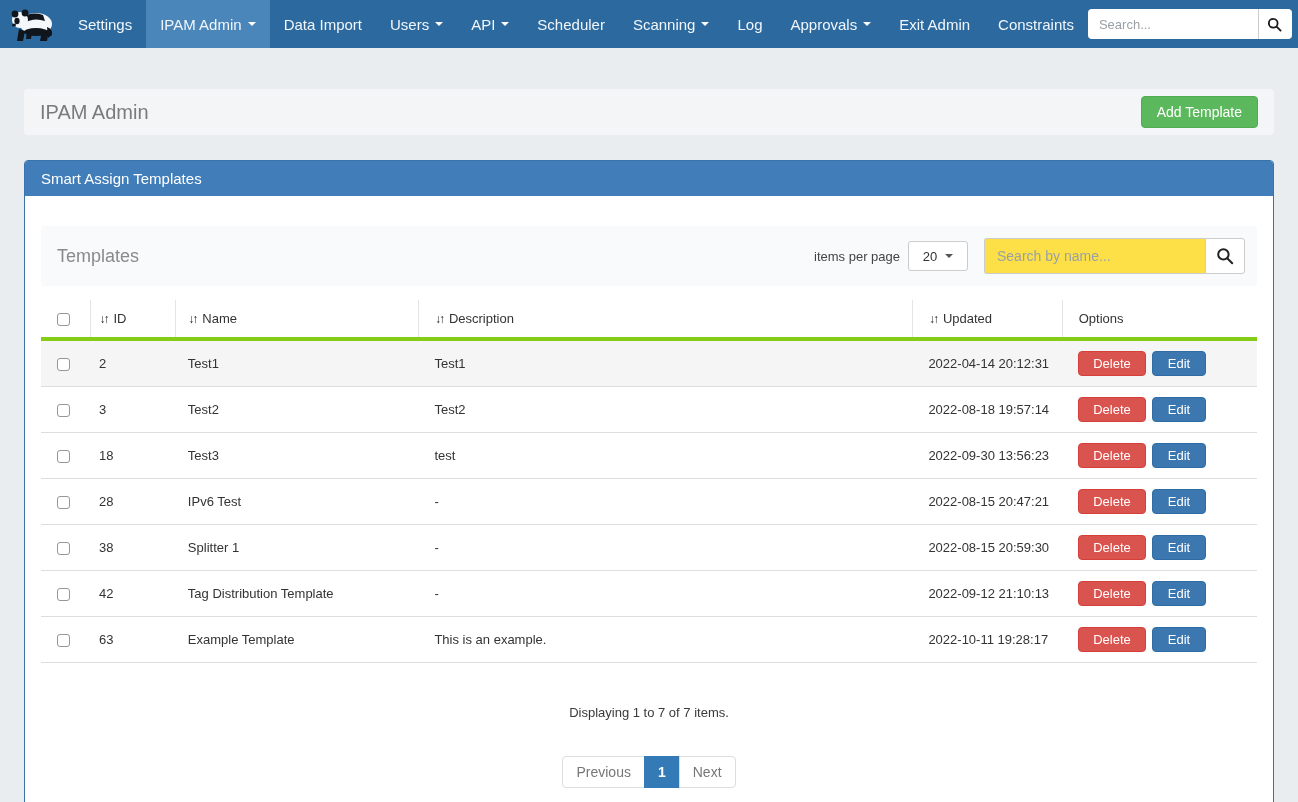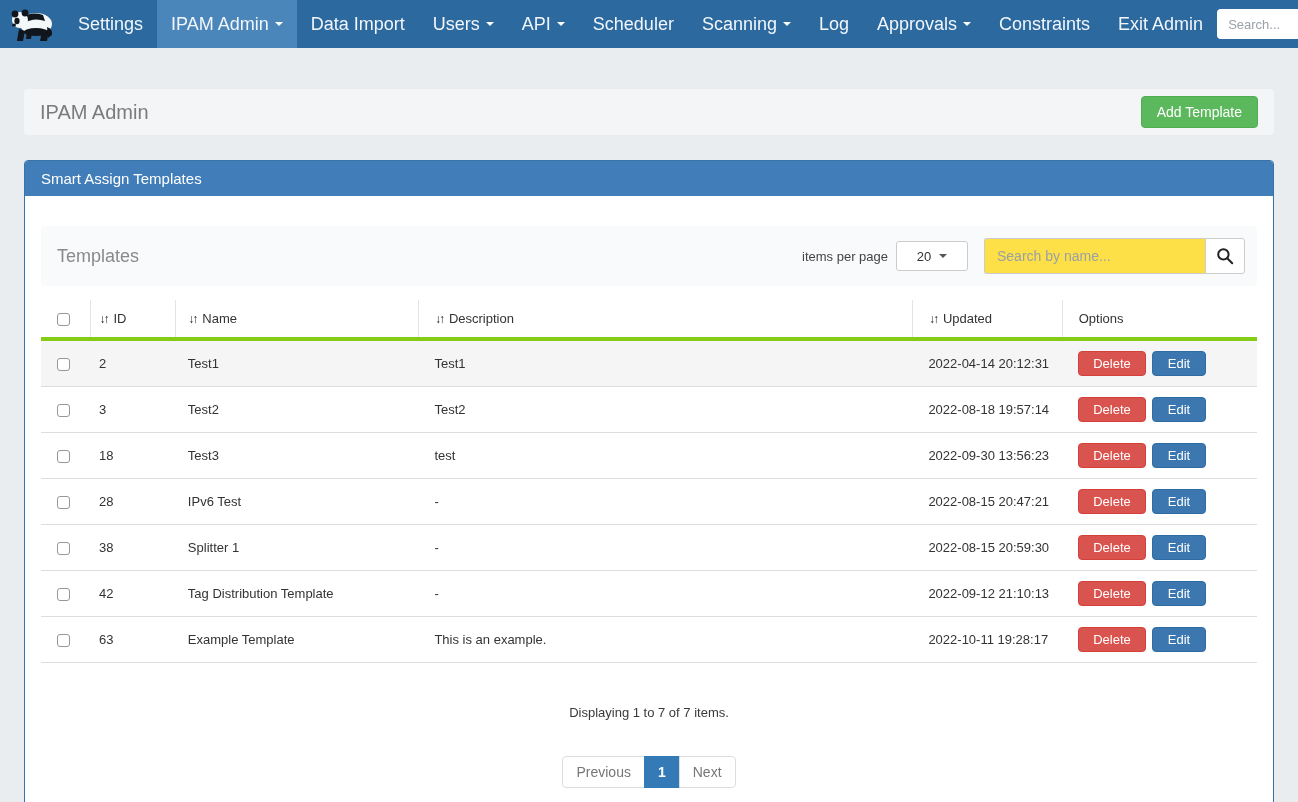--- a/index.html
+++ b/index.html
@@ -22,21 +22,21 @@
     width:64px; display:flex; align-items:center; justify-content:center;
     flex:0 0 auto;
   }
   .navbar-menu {
     list-style:none; margin:0; padding:0;
     display:flex; align-items:stretch;
   }
   .nav-item {
     display:flex; align-items:center;
     padding:0 14px; cursor:pointer;
-    color:#f2f6fa; font-size:18px; white-space:nowrap;
+    color:#f2f6fa; font-size:15px; white-space:nowrap;
   }
   .nav-item.active { background:#4a86ba; }
   .caret {
     display:inline-block; margin-left:6px;
     width:0; height:0;
     border-left:4px solid transparent;
     border-right:4px solid transparent;
     border-top:4px solid #fff;
   }
   .navbar-right {
@@ -92,21 +92,21 @@
   .toolbar {
     margin-top:14px; margin-bottom:14px;
     background:#f9fafb; border-radius:3px;
     padding:8px 12px 8px 16px;
     display:flex; align-items:center; height:60px;
   }
   .toolbar-title { font-size:18px; color:#8a8a8a; }
   .toolbar-right { margin-left:auto; display:flex; align-items:center; }
   .per-page-label { font-size:13px; color:#444; margin-right:8px; }
   .per-page-select {
-    width:72px; height:30px; background:#fff; border:1px solid #ccc;
+    width:60px; height:30px; background:#fff; border:1px solid #ccc;
     border-radius:3px; display:flex; align-items:center; justify-content:center;
     font-size:13px; color:#333; cursor:pointer; margin-right:16px;
   }
   .per-page-select .caret { border-top-color:#555; margin-left:8px; }
   .name-search-group { display:flex; height:36px; }
   .name-search-input {
     width:221px; height:36px; border:1px solid #ccc; border-right:none;
     border-radius:3px 0 0 3px; padding:0 12px; font-size:14px;
     font-family:"Liberation Sans", sans-serif; outline:none; color:#333; background:#fde047;
   }
@@ -215,24 +215,24 @@
         <span class="caret"></span>
       </li>
       <li class="nav-item">
         <span>Log</span>
       </li>
       <li class="nav-item">
         <span>Approvals</span>
         <span class="caret"></span>
       </li>
       <li class="nav-item">
+        <span>Exit Admin</span>
+      </li>
+      <li class="nav-item">
         <span>Constraints</span>
-      </li>
-      <li class="nav-item">
-        <span>Exit Admin</span>
       </li>
     </ul>
 
   <div class="navbar-right">
     <div class="nav-search-group">
       <input class="nav-search-input" type="text" placeholder="Search..." style="">
       <button class="nav-search-btn">
         <span>
           <svg width="15" height="15" viewBox="0 0 15 15">
             <circle cx="6.2" cy="6.2" r="4.4" fill="none" stroke="#1a1a1a" stroke-width="1.8"></circle>

